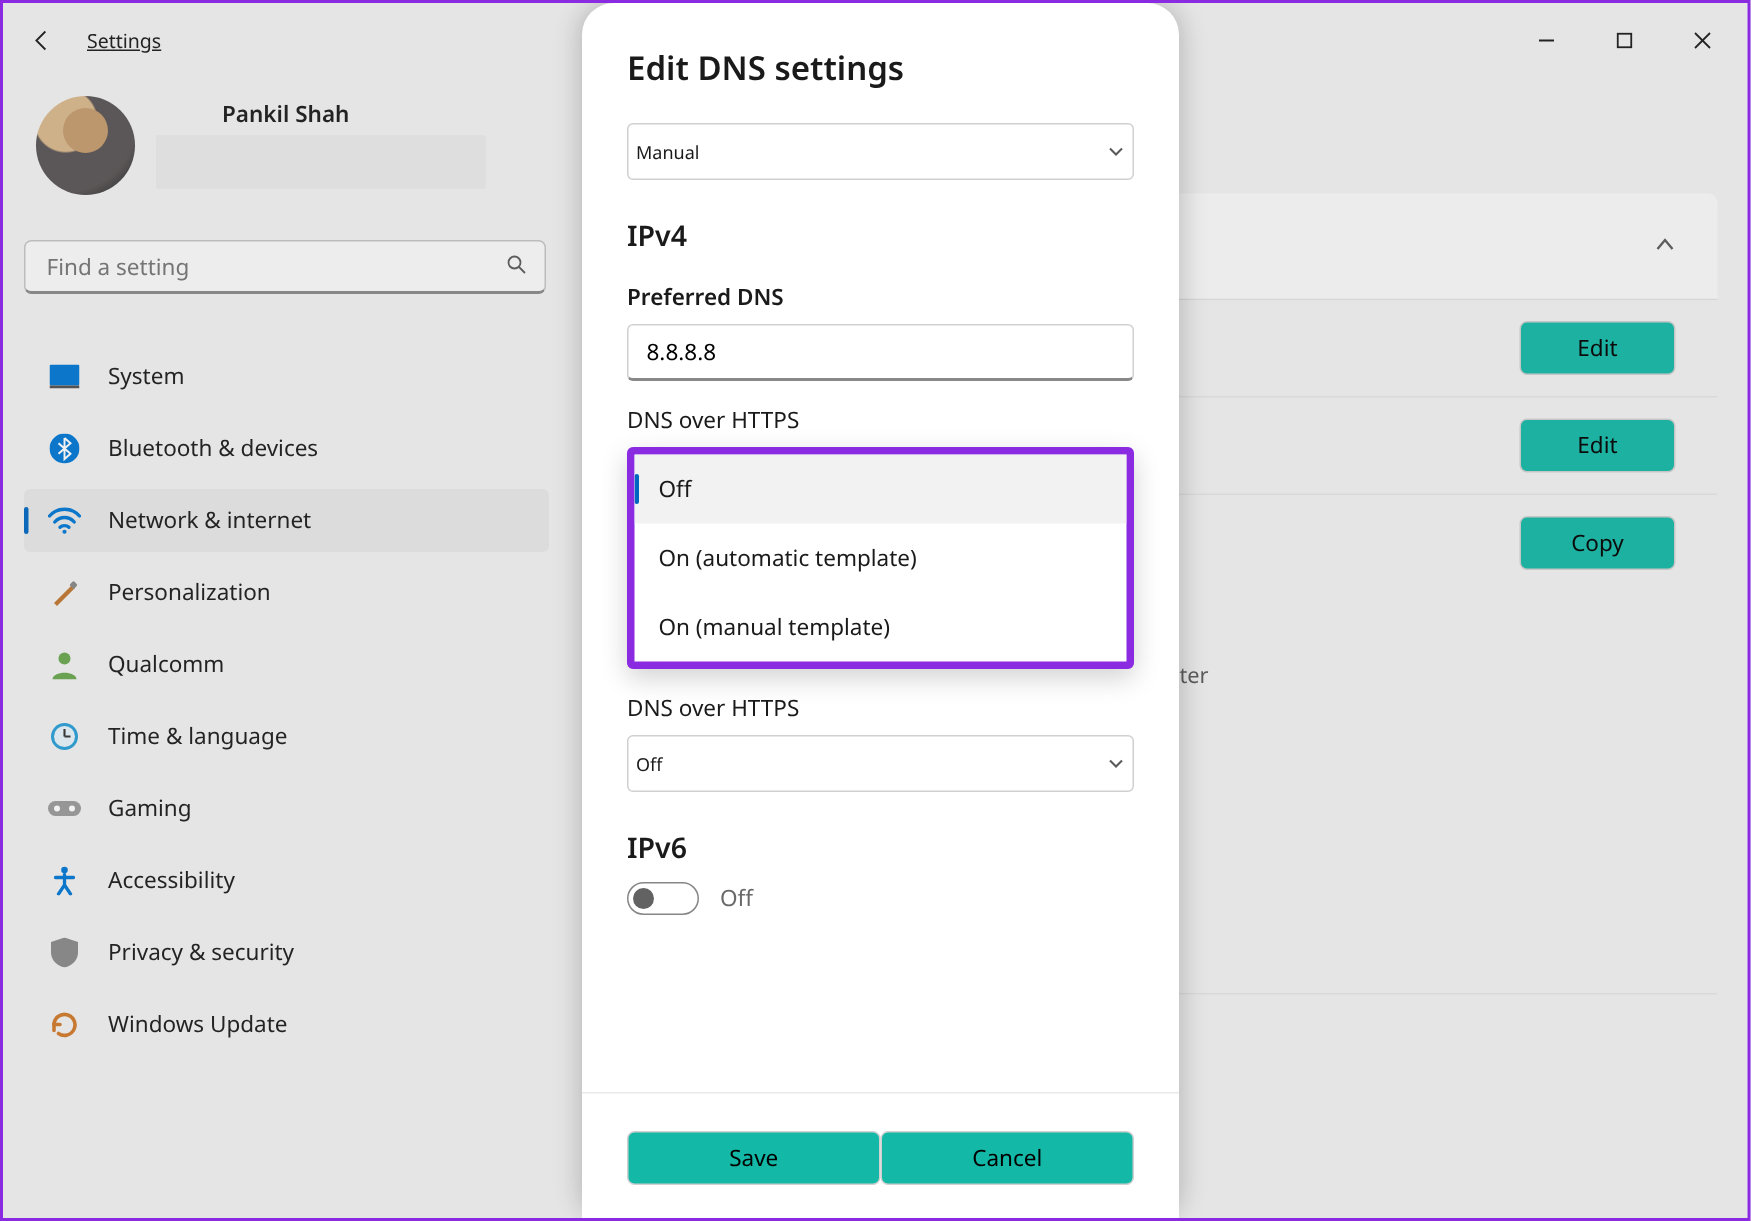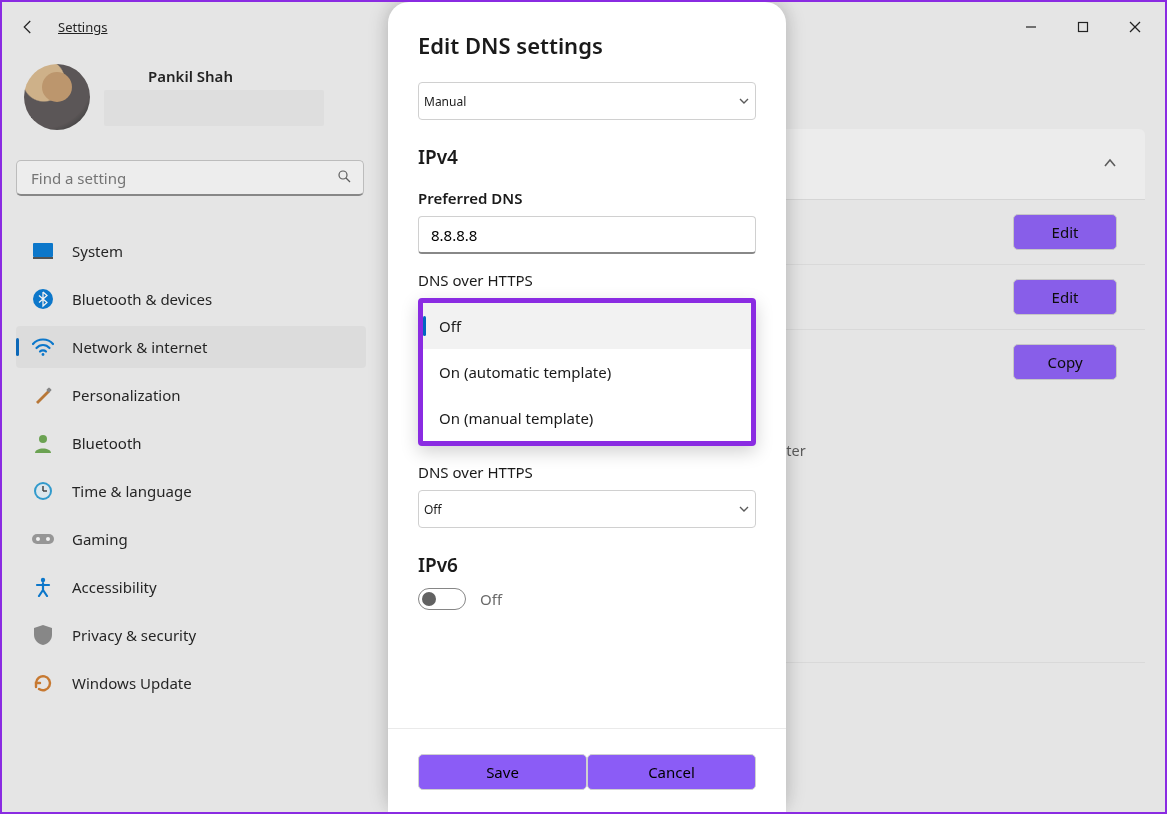--- a/index.html
+++ b/index.html
@@ -30,21 +30,21 @@
   .main { position:absolute; left: 396px; top: 60px; right: 20px; }
   .breadcrumb { display:flex; align-items:center; gap: 14px; font-size: 30px; font-weight:600; margin-bottom: 26px; flex-wrap: nowrap; white-space: nowrap; }
   .breadcrumb .crumb { color:#5a5a5a; }
   .breadcrumb .crumb.last { color:#1a1a1a; }
   .breadcrumb .chev { color:#8a8a8a; font-size:22px; }
   .section-header { display:flex; align-items:center; justify-content:space-between; padding: 24px 28px; border-bottom:1px solid #e0e0e0; background:#fafafa; border-radius:6px 6px 0 0; }
   .section-header .chev-up { font-size:16px; color:#5a5a5a; }
   .info-row { display:flex; align-items:flex-start; justify-content:space-between; padding: 14px 28px; border-bottom:1px solid #e5e5e5; }
   .info-left { display:flex; flex-direction:column; gap:2px; }
   .info-value { color:#5a5a5a; font-size:14.5px; line-height:1.45; }
-  .pill-btn { min-width:104px; height:36px; border:1px solid #d0d0d0; background:#8b5cf6; border-radius:5px; font-size:15px; cursor:pointer; }
+  .pill-btn { min-width:104px; height:36px; border:1px solid #d0d0d0; background:#14b8a6; border-radius:5px; font-size:15px; cursor:pointer; }
   
   .scrim { position:absolute; inset:0; background:rgba(120,120,120,0.10); }
   
   .modal { position:absolute; left: 386px; top: 0; width: 398px; height: 812px; background:#fff; box-shadow: -4px 0 18px rgba(0,0,0,0.12), 4px 0 18px rgba(0,0,0,0.12); display:flex; flex-direction:column;border-radius:21px; }
   .modal-body { flex:1; overflow:hidden; padding: 28px 30px 0 30px; position: relative; }
   .modal-body::after { content:""; position:absolute; right:5px; top:60px; bottom:100px; width:7px; background:rgba(0,0,0,0); } 
   .modal h1 { font-size:22px; font-weight:600; margin-bottom:22px; }
   .modal h2 { font-size:19px; font-weight:600; margin: 24px 0 10px; }
   .modal .label { font-size:15px; font-weight:600; margin: 18px 0 8px; }
   .select { width:100%; height:38px; border:1px solid #d0d0d0; border-radius:4px; display:flex; align-items:center; justify-content:space-between; padding:0 5px; font-size:12px; cursor:pointer; background:#fff; }
@@ -156,21 +156,21 @@
         </span>
       <span>Personalization</span>
     </div>
     <div class="nav-item">
       <span class="nav-icon">
           <svg width="20" height="20" viewBox="0 0 20 20" fill="#6aa84f">
             <circle cx="10" cy="6" r="4"></circle>
             <path d="M2 20 C2 14 18 14 18 20 Z"></path>
           </svg>
         </span>
-      <span>Bluetooth</span>
+      <span>Qualcomm</span>
     </div>
     <div class="nav-item">
       <span class="nav-icon">
           <svg width="20" height="20" viewBox="0 0 20 20">
             <circle cx="10" cy="10" r="9" fill="#2a9fd6"></circle>
             <circle cx="10" cy="10" r="7" fill="#e8f4fb"></circle>
             <line x1="10" y1="10" x2="10" y2="5" stroke="#333" stroke-width="1.4"></line>
             <line x1="10" y1="10" x2="14" y2="10" stroke="#333" stroke-width="1.4"></line>
           </svg>
         </span>

